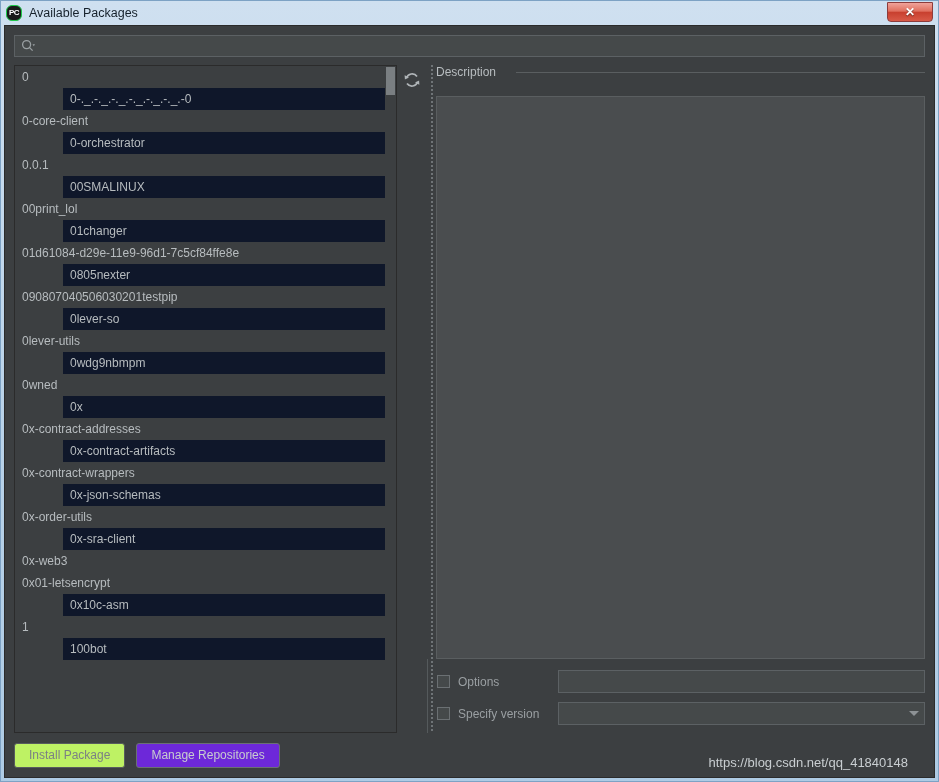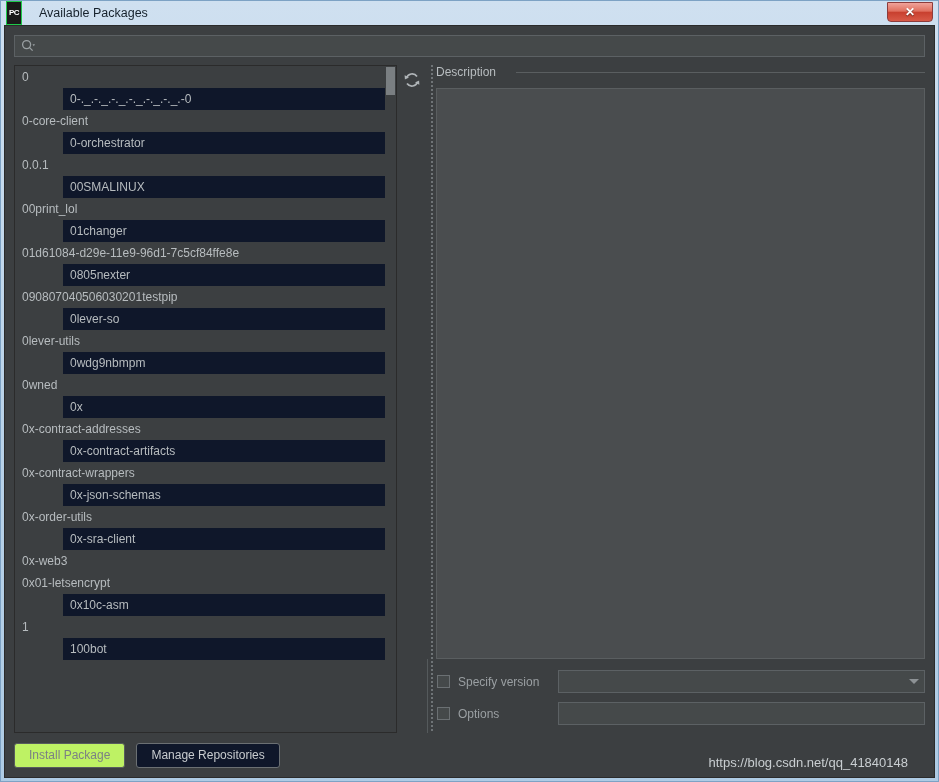--- a/index.html
+++ b/index.html
@@ -17,33 +17,33 @@
     border: 1px solid #7da2c4;
     display: flex; flex-direction: column;
   }
   .titlebar {
     height: 24px; flex: 0 0 24px;
     display: flex; align-items: center;
     padding-left: 5px;
     position: relative;
   }
   .app-icon {
-    width: 16px; height: 24px;
+    width: 16px; height: 16px;
     background: #1a1a1a;
     border: 1.5px solid #1ec94a;
-    border-radius: 0;
+    border-radius: 6px;
     display: flex; align-items: center; justify-content: center;
     color: #ffffff;
     font-size: 8px; font-weight: bold;
     letter-spacing: -0.5px;
     line-height: 1;
     flex: 0 0 16px;
   }
   .title-text {
-    margin-left: 17px;
+    margin-left: 7px;
     font-size: 12.5px;
     color: #16212b;
     white-space: nowrap;
   }
   .close-btn {
     position: absolute;
     right: 5px; top: 1px;
     width: 46px; height: 20px;
     border-radius: 0 0 4px 4px;
     border: 1px solid #8d3c3c;
@@ -150,21 +150,21 @@
   
   .desc-pane {
     flex: 1 1 auto;
     display: flex; flex-direction: column;
     min-width: 0;
   }
   .desc-legend {
     flex: 0 0 auto;
     display: flex; align-items: center;
     gap: 20px;
-    padding-bottom: 9px;
+    padding-bottom: 17px;
   }
   .desc-legend .lbl { font-size: 12px; color: #b7bcbf; white-space: nowrap; }
   .desc-legend .rule { flex: 1 1 auto; height: 1px; background: #5a5e60; }
   .desc-body {
     flex: 1 1 auto;
     background: #4a4d4f;
     border: 1px solid #5a5e60;
     min-height: 0;
   }
 
@@ -225,21 +225,21 @@
     margin: 0 -9px;
     padding: 0 9px;
   }
   .btn {
     height: 25px;
     padding: 0 14px;
     font-size: 12px;
     font-family: "Liberation Sans", sans-serif;
     border-radius: 3px;
     border: 1px solid #6b7073;
-    background: #0f172a;
+    background: #6d28d9;
     color: #c8cccf;
     cursor: pointer;
     white-space: nowrap;
   }
   .btn.disabled {
     color: #7c8184;
     border-color: #575c5e;
     background: #bef264;
     cursor: default;
   }
@@ -336,33 +336,33 @@
       <div class="desc-pane">
         <div class="desc-legend">
           <span class="lbl">Description</span>
           <span class="rule"></span>
         </div>
         <div class="desc-body"></div>
 
         <div class="opts">
           <div class="opt-row">
             <span class="checkbox"></span>
+            <span class="opt-label">Options</span>
+            <div class="opt-field">
+              <input type="text" value="" style="">
+            </div>
+          </div>
+          <div class="opt-row">
+            <span class="checkbox"></span>
             <span class="opt-label">Specify version</span>
             <div class="opt-field">
               <input type="text" value="" style="">
               <span class="combo-arrow"></span>
             </div>
           </div>
-          <div class="opt-row">
-            <span class="checkbox"></span>
-            <span class="opt-label">Options</span>
-            <div class="opt-field">
-              <input type="text" value="" style="">
-            </div>
-          </div>
         </div>
       </div>
     </div>
 
     <div class="footer">
       <button class="btn disabled">Install Package</button>
       <button class="btn">Manage Repositories</button>
       <span class="watermark">https://blog.csdn.net/qq_41840148</span>
     </div>
 

